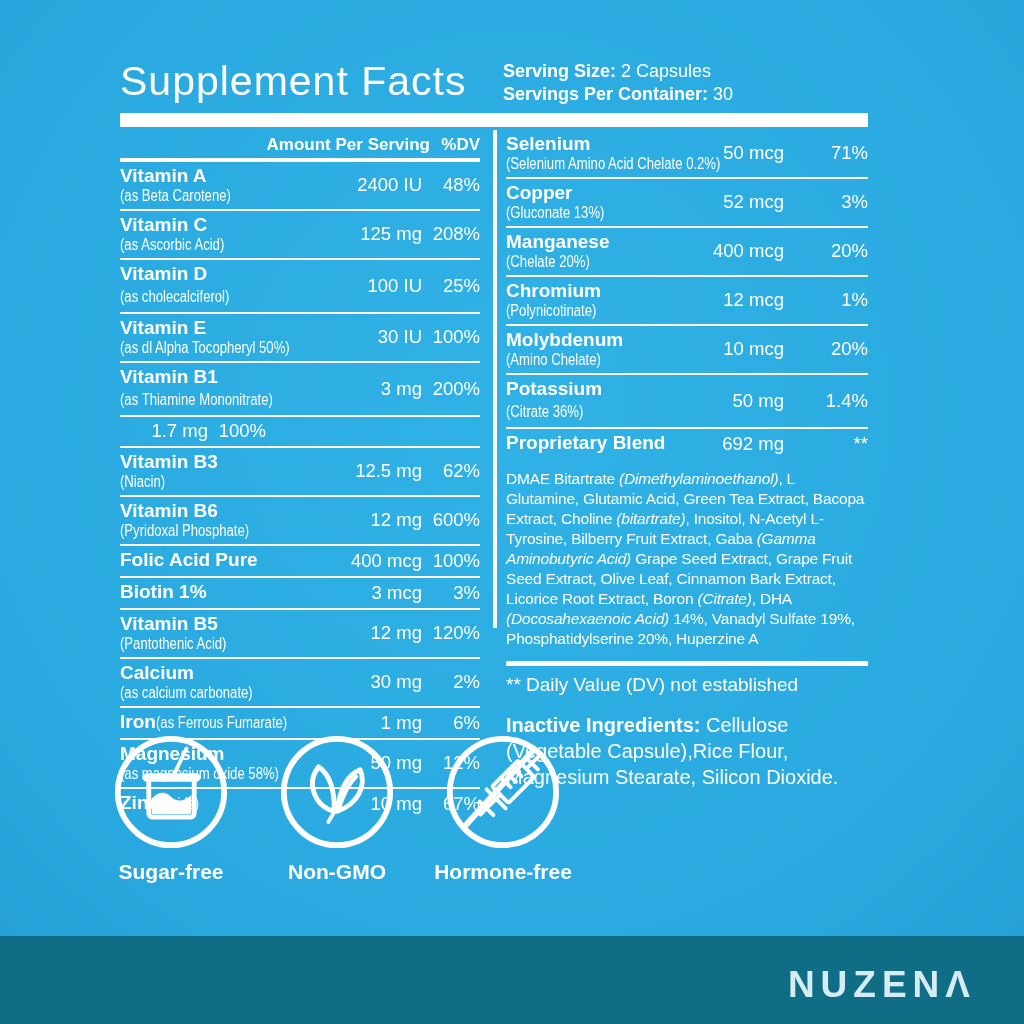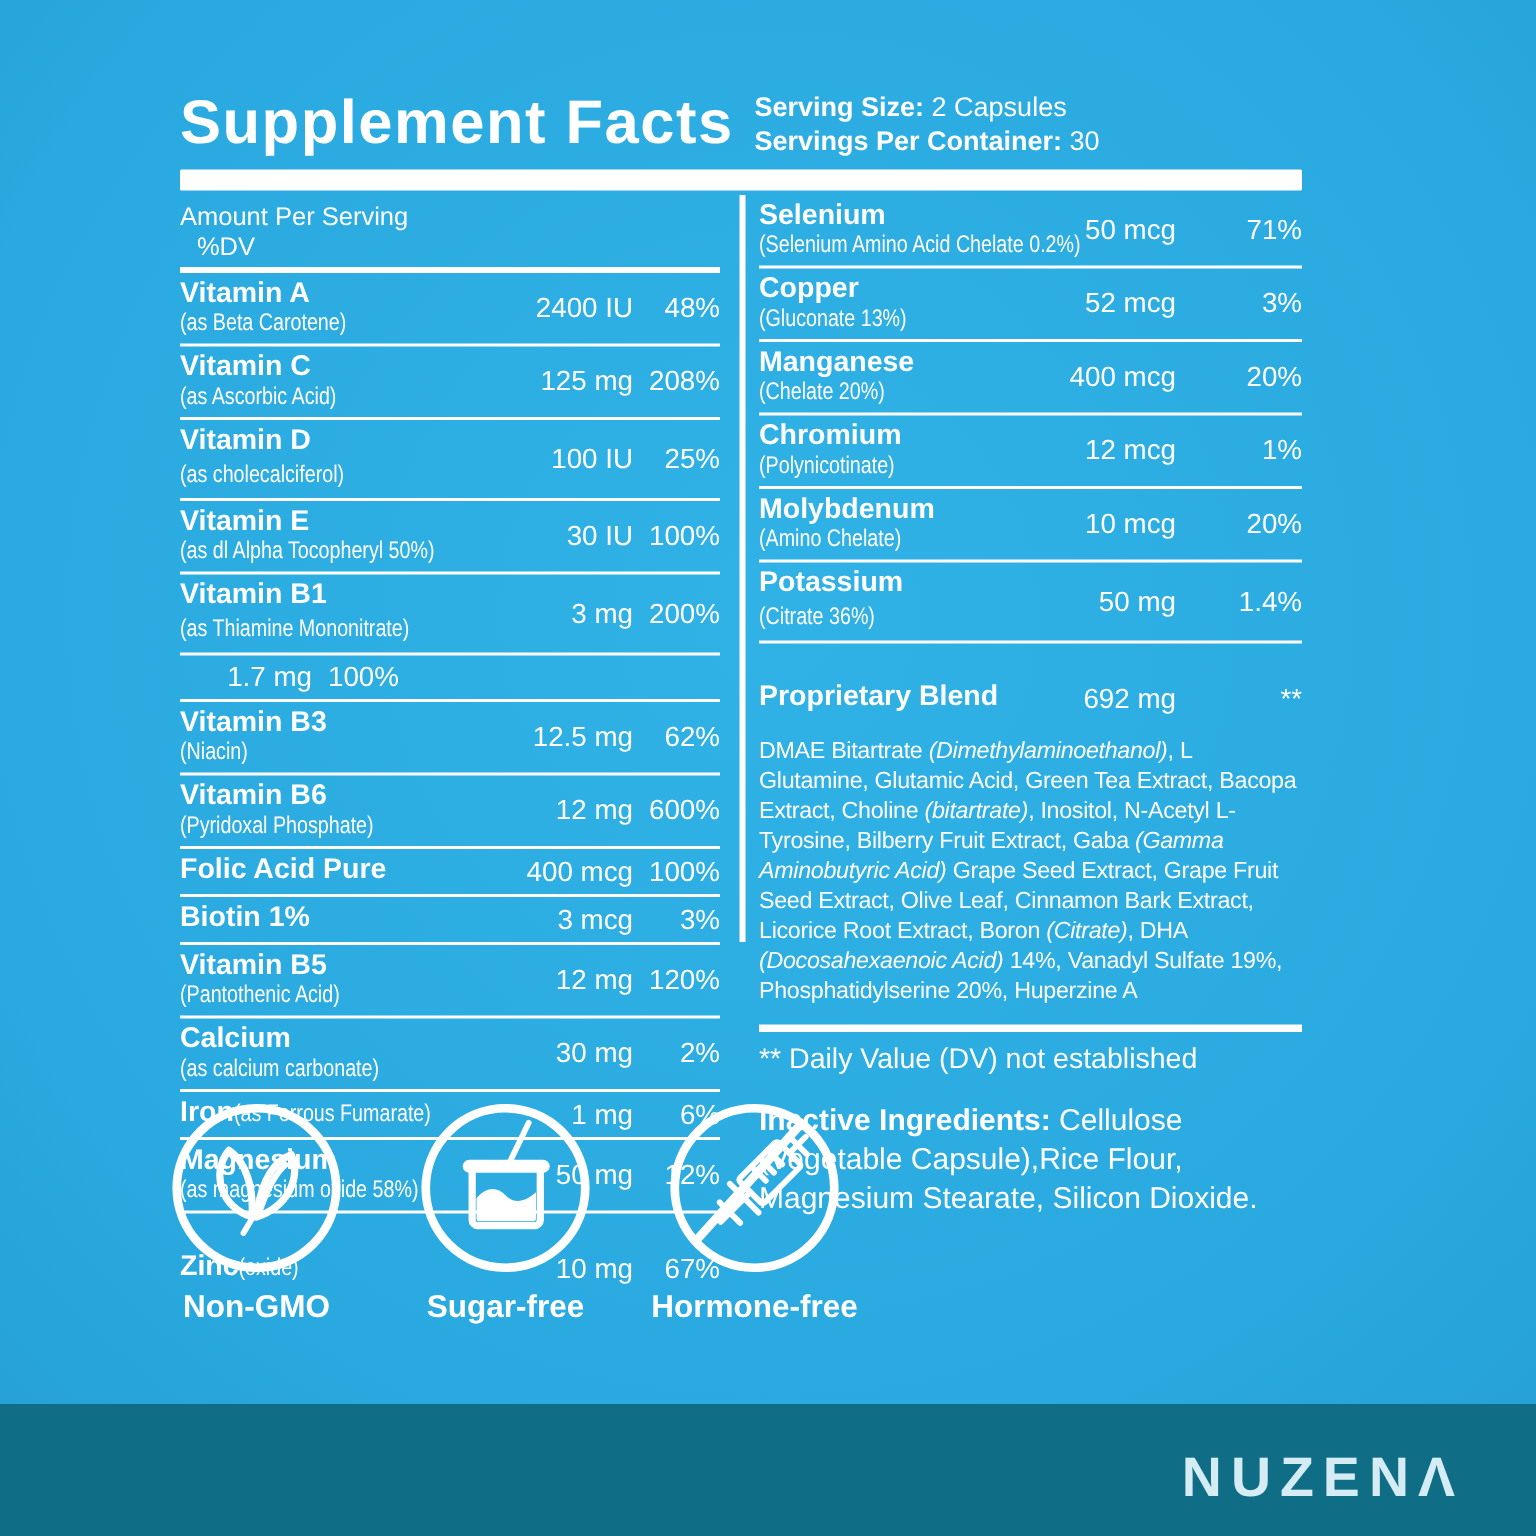--- a/index.html
+++ b/index.html
@@ -8,41 +8,41 @@
     font-family:"Liberation Sans", sans-serif;
     background:#2BACE1;
     color:#FFFFFF;
     position:relative;
   }
   .stage { position:absolute; inset:0; background:radial-gradient(circle at 50% 40%, #31B2E6 0%, #29A9DF 70%, #259FD6 100%); }
 
   
   .title {
     position:absolute; left:120px; top:58px;
-    font-size:41px; font-weight:bold; letter-spacing:1px; color:#fff;
+    font-size:41px; font-weight:normal; letter-spacing:1px; color:#fff;
   }
   .serving-block { position:absolute; left:503px; top:60px; font-size:18px; line-height:23px; }
   .serving-block b { font-weight:bold; }
 
   
   .top-bar { position:absolute; left:120px; top:113px; width:748px; height:14px; background:#fff; border-radius:1px; }
 
   
   .col { position:absolute; top:130px; }
   .col-left  { left:120px; width:360px; }
   .col-right { left:506px; width:362px; }
   .v-divider { position:absolute; left:493px; top:130px; width:4px; height:498px; background:#fff; }
 
-  .tbl-header { display:flex; align-items:flex-start; padding:5px 0 3px; border-bottom:4px solid #fff; font-weight:normal; font-size:17px;flex-direction:column; }
+  .tbl-header { display:flex; align-items:center; padding:5px 0 3px; border-bottom:4px solid #fff; font-weight:bold; font-size:17px; }
   .tbl-header .sp { flex:1; }
   .tbl-header .ah { text-align:right; }
   .tbl-header .dh { width:50px; text-align:right; }
 
   .n-row { display:flex; align-items:center; padding:3px 0 4px; border-bottom:2px solid #fff; }
-  .n-row:last-child { border-bottom:none;margin-top:22px; }
+  .n-row:last-child { border-bottom:none; }
   .n-name-cell { flex:1; min-width:0; line-height:22px; }
   .n-name { font-weight:bold; font-size:19px; white-space:nowrap; }
   .n-sub { display:inline-block; font-size:16px; font-weight:normal; white-space:nowrap;
            transform:scaleX(0.82); transform-origin:0 50%; line-height:18px; }
   .n-sub.block { display:block; transform-origin:0 0; margin-top:-1px; }
   .n-amount { width:88px; text-align:right; font-size:18.5px; line-height:22px; }
   .n-dv { width:58px; text-align:right; font-size:18.5px; line-height:22px; }
   .col-right .n-amount { width:108px; }
   .col-right .n-dv { width:84px; }
 
@@ -205,45 +205,45 @@
       </div>
     <div class="blend"><span>DMAE Bitartrate </span><span class="it">(Dimethylaminoethanol)</span><span>, L Glutamine, Glutamic Acid, Green Tea Extract, Bacopa Extract, Choline </span><span class="it">(bitartrate)</span><span>, Inositol, N-Acetyl L-Tyrosine, Bilberry Fruit Extract, Gaba </span><span class="it">(Gamma Aminobutyric Acid)</span><span> Grape Seed Extract, Grape Fruit Seed Extract, Olive Leaf, Cinnamon Bark Extract, Licorice Root Extract, Boron </span><span class="it">(Citrate)</span><span>, DHA </span><span class="it">(Docosahexaenoic Acid)</span><span> 14%, Vanadyl Sulfate 19%, Phosphatidylserine 20%, Huperzine A</span></div>
     <div class="note-rule"></div>
     <div class="dv-note">** Daily Value (DV) not established</div>
     <div class="inactive">
       <b>Inactive Ingredients:</b><span> Cellulose (Vegetable Capsule),Rice Flour, Magnesium Stearate, Silicon Dioxide.</span>
     </div>
   </div>
 
   <div class="badges">
+
+    <div class="badge">
+      <span>
+        <svg width="116" height="116" viewBox="0 0 120 120" fill="none" stroke="#fff" stroke-linecap="round">
+          <circle cx="60" cy="60" r="55" stroke-width="6"></circle>
+          <rect x="37" y="44" width="47" height="42" rx="4" stroke-width="5"></rect>
+          <path d="M35 45 h51" stroke-width="9"></path>
+          <path d="M63 42 L76 15" stroke-width="4"></path>
+          <path d="M40 67 C47 59, 54 59, 60 65 C66 71, 73 70, 81 63 L81 81 q0 2 -2 2 L42 83 q-2 0 -2 -2 Z" fill="#fff" stroke="none"></path>
+        </svg>
+      </span>
+      <span class="badge-label">Sugar-free</span>
+    </div>
 
     <div class="badge">
       <span>
         <svg width="116" height="116" viewBox="0 0 120 120" fill="none" stroke="#fff" stroke-linecap="round" stroke-linejoin="round">
           <circle cx="60" cy="60" r="55" stroke-width="6"></circle>
           <path d="M57 80 C36 74 28 50 41 34 C53 42 58 60 57 80 Z" stroke-width="5"></path>
           <path d="M60 80 C63 56 71 42 84 37 C91 54 81 73 60 80 Z" stroke-width="5"></path>
           <path d="M63 74 C68 60 73 50 80 44" stroke-width="4"></path>
           <path d="M57 81 L51 91" stroke-width="4"></path>
         </svg>
       </span>
       <span class="badge-label">Non-GMO</span>
-    </div>
-
-    <div class="badge">
-      <span>
-        <svg width="116" height="116" viewBox="0 0 120 120" fill="none" stroke="#fff" stroke-linecap="round">
-          <circle cx="60" cy="60" r="55" stroke-width="6"></circle>
-          <rect x="37" y="44" width="47" height="42" rx="4" stroke-width="5"></rect>
-          <path d="M35 45 h51" stroke-width="9"></path>
-          <path d="M63 42 L76 15" stroke-width="4"></path>
-          <path d="M40 67 C47 59, 54 59, 60 65 C66 71, 73 70, 81 63 L81 81 q0 2 -2 2 L42 83 q-2 0 -2 -2 Z" fill="#fff" stroke="none"></path>
-        </svg>
-      </span>
-      <span class="badge-label">Sugar-free</span>
     </div>
 
     <div class="badge">
       <span>
         <svg width="116" height="116" viewBox="0 0 120 120" fill="none" stroke="#fff" stroke-linecap="round">
           <circle cx="60" cy="60" r="55" stroke-width="6"></circle>
           <g transform="rotate(45 60 60)" stroke-width="4">
             <line x1="60" y1="10" x2="60" y2="26"></line>
             <line x1="51" y1="18" x2="69" y2="18"></line>
             <rect x="48" y="26" width="24" height="38" rx="2"></rect>

